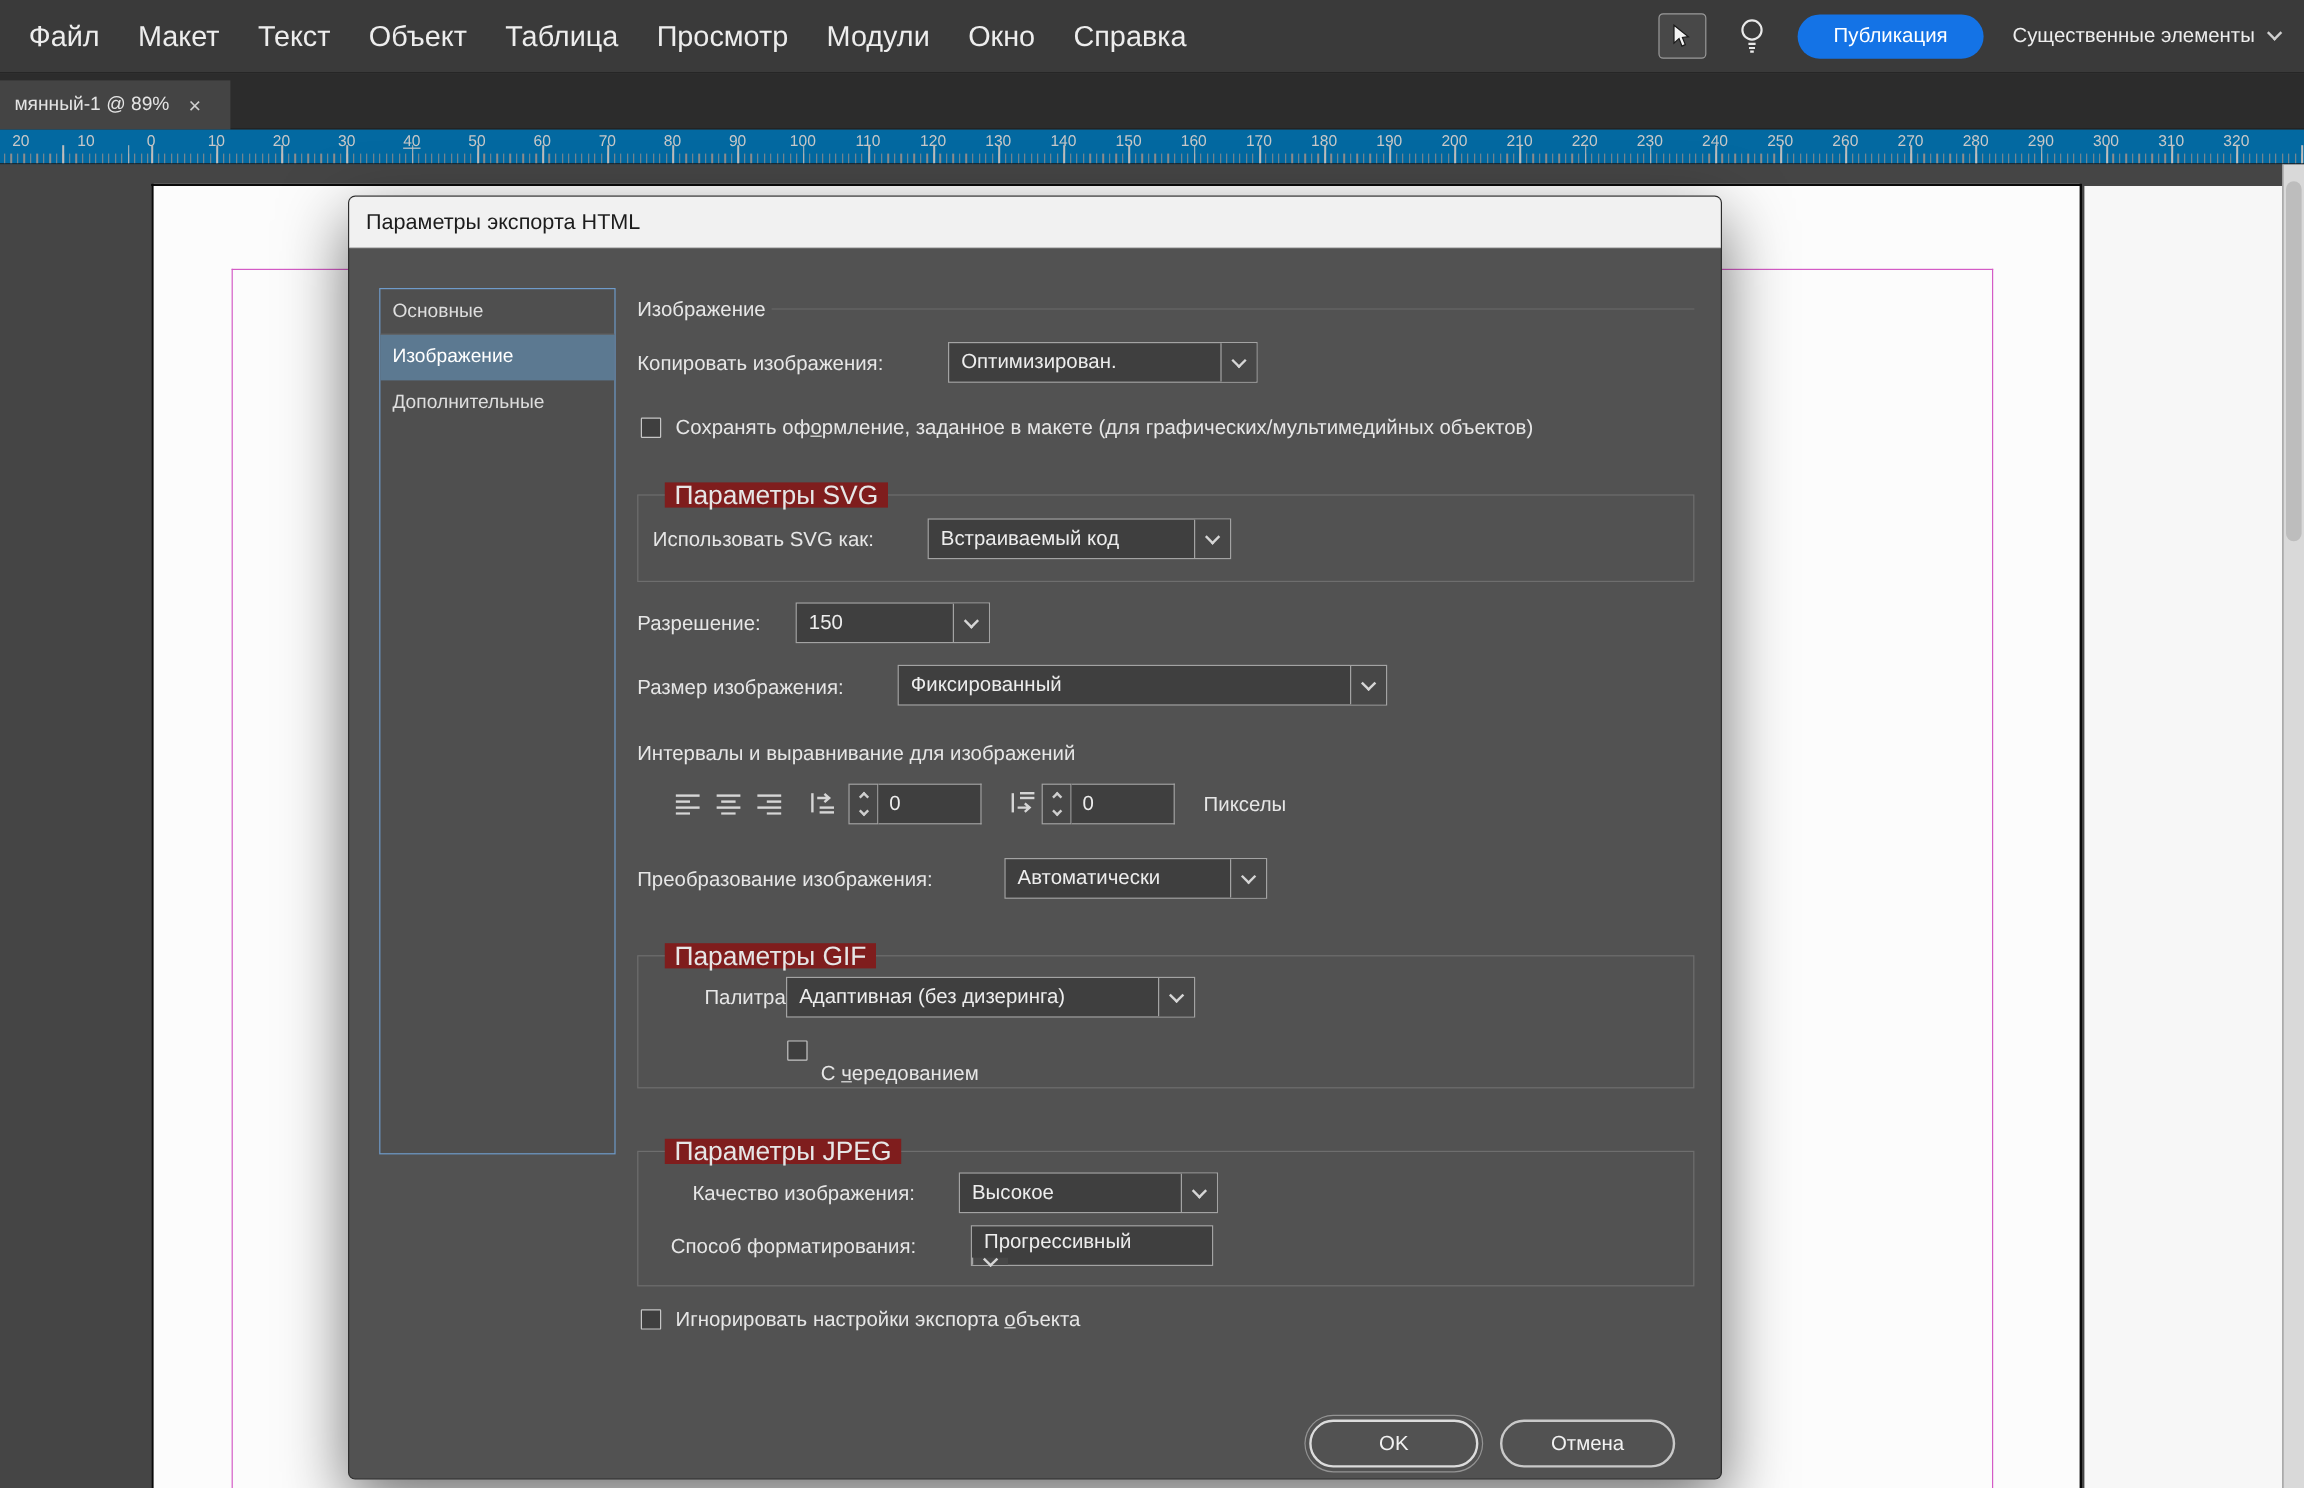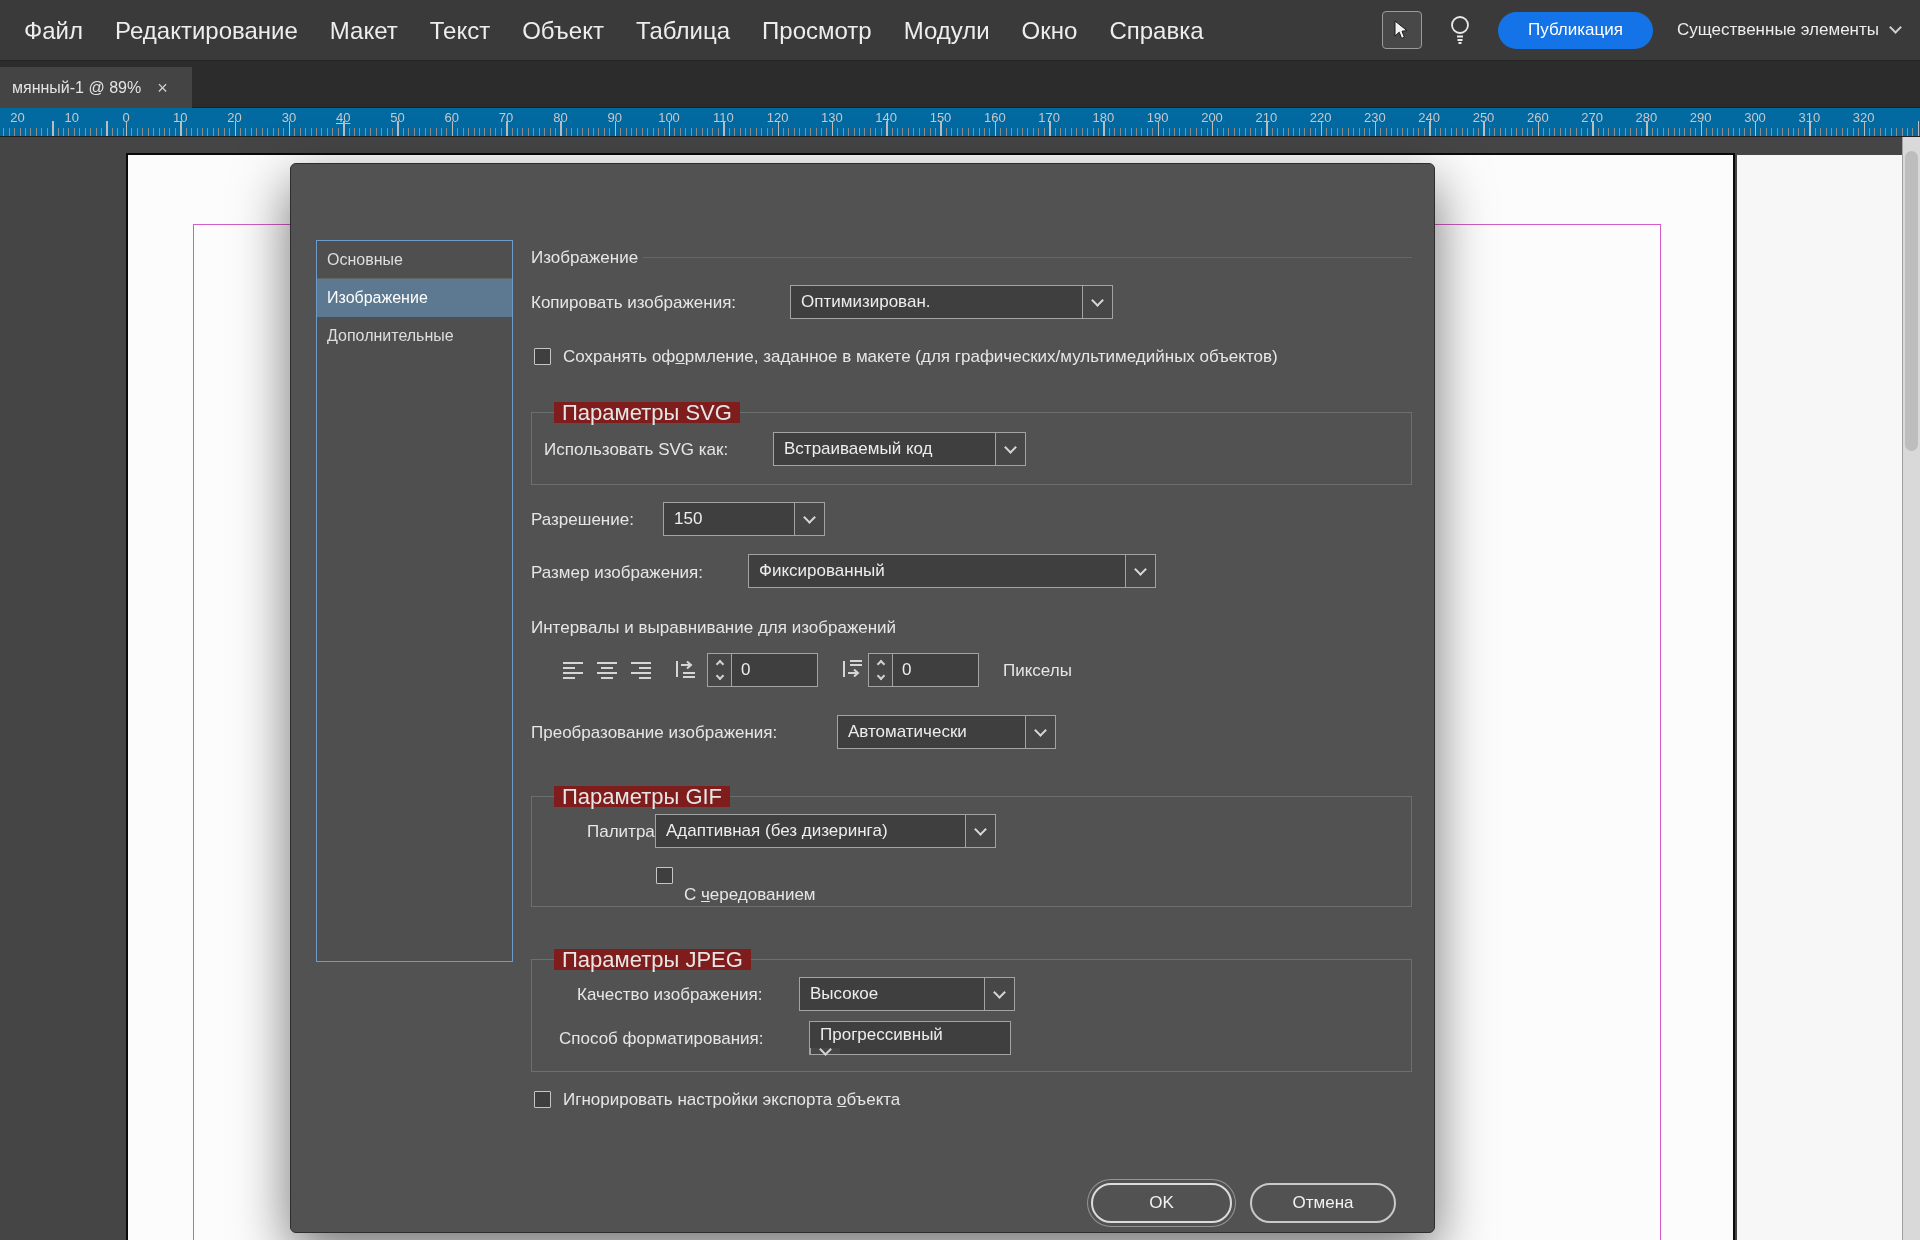--- a/index.html
+++ b/index.html
@@ -133,21 +133,20 @@
   .btn-cancel{ border:2px solid #c9c9c9; }
 </style>
 </head>
 <body>
 
 <div class="screen">
 
   <header class="menubar">
     <nav class="menus" id="menus">
         <span class="menu-item">Файл</span>
-        <span class="menu-item">Редактирование</span>
         <span class="menu-item">Макет</span>
         <span class="menu-item">Текст</span>
         <span class="menu-item">Объект</span>
         <span class="menu-item">Таблица</span>
         <span class="menu-item">Просмотр</span>
         <span class="menu-item">Модули</span>
         <span class="menu-item">Окно</span>
         <span class="menu-item">Справка</span>
       </nav>
     <div class="menubar-right">
@@ -221,32 +220,35 @@
       <div class="guide-v" style="left:65px;"></div>
       <div class="guide-v" style="left:1532px;"></div>
     </div>
     <div class="right-paste"></div>
     <div class="vscroll">
       <div class="vscroll-thumb"></div>
     </div>
   </div>
 
   <div class="dialog">
+    <div class="dialog-title">
+      <span>Параметры экспорта HTML</span>
+    </div>
 
     <div class="section-list" id="section-list">
         <div class="list-item">Основные</div>
         <div class="list-item selected">Изображение</div>
         <div class="list-item">Дополнительные</div>
       </div>
 
     <span class="lbl" style="left:240px; top:84px;">Изображение</span>
     <div class="h-line" style="left:352px; top:93px; width:769px;"></div>
 
     <span class="lbl" style="left:240px; top:129px;">Копировать изображения:</span>
-    <div class="dropdown" style="left:499px; top:121px; width:323px;">
+    <div class="dropdown" style="left:499px; top:121px; width:258px;">
       <span class="dd-val">Оптимизирован.</span>
       <span class="dd-btn">
           <span class="chev"></span>
         </span>
     </div>
 
     <span class="cb" style="left:243px; top:184px;"></span>
     <span class="lbl" style="left:272px; top:183px;"><span>Сохранять оф</span><span class="ul">о</span><span>рмление, заданное в макете (для графических/мультимедийных объектов)</span></span>
 
     <div class="group" style="left:240px; top:248px; width:881px; height:73px;">

